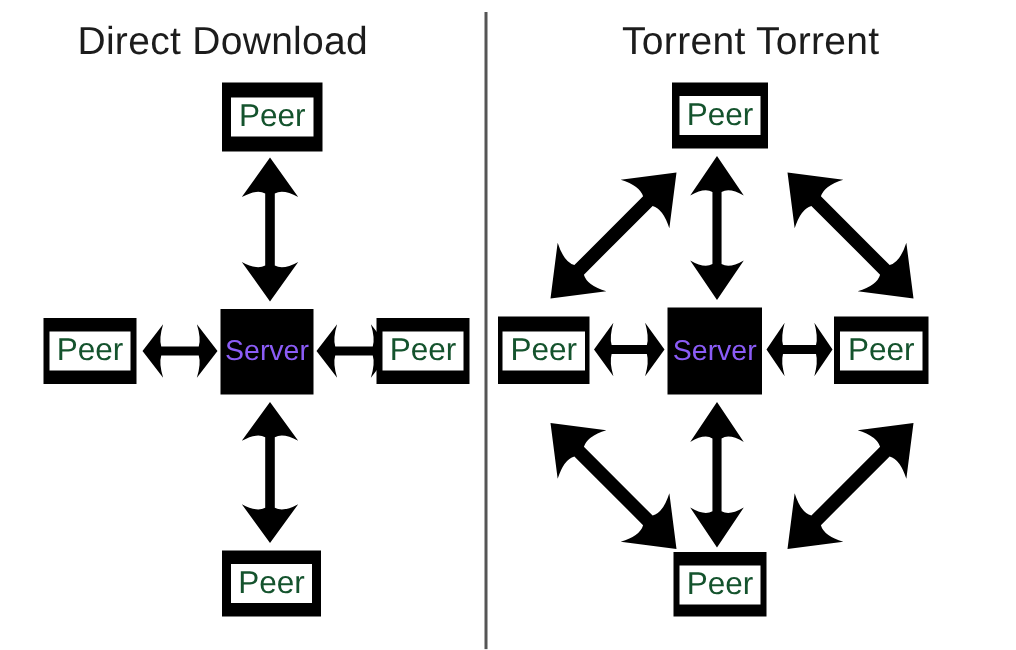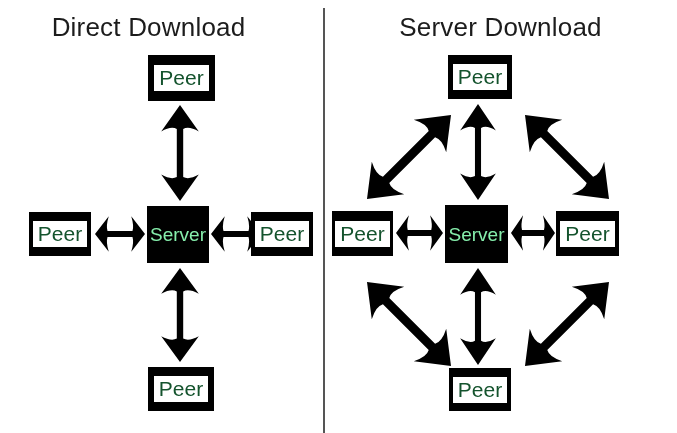--- a/index.html
+++ b/index.html
@@ -57,21 +57,21 @@
     color: #14532d;
     font-size: 21px;
     line-height: 23px;
     padding: 1px 5px 2px 5px;
     white-space: nowrap;
   }
   .node-server {
     background: #000000;
   }
   .node-server .node-label {
-    color: #86efac;
+    color: #8b5cf6;
     font-size: 19px;
     line-height: 21px;
     white-space: nowrap;
   }
 
   
   .arrow {
     position: absolute;
     z-index: 2;
     pointer-events: none;
@@ -131,21 +131,21 @@
   </div>
   <div class="arrow" style="left:160px; top:268px; width:40px; height:94px;">
     <svg width="40" height="94" viewBox="0 0 100 240" preserveAspectRatio="none">
       <path fill="#000000" d="M50 0 L97 66 Q72 52 58 60 L58 180 Q72 188 97 174 L50 240 L3 174 Q28 188 42 180 L42 60 Q28 52 3 66 Z"></path>
     </svg>
   </div>
 
   <div id="divider"></div>
 
   <div class="panel" id="panel-torrent">
-    <div class="panel-title">Server Download</div>
+    <div class="panel-title">Torrent Torrent</div>
   </div>
 
   <div class="arrow" style="left:355px; top:103px; width:108px; height:108px;">
     <svg width="108" height="108" viewBox="0 0 240 240">
       <g transform="rotate(-45 120 120)">
         <path fill="#000000" d="M-12 120 L54 69 Q40 96 48 110 L192 110 Q200 96 186 69 L252 120 L186 171 Q200 144 192 130 L48 130 Q40 144 54 171 Z"></path>
       </g>
     </svg>
   </div>
   <div class="arrow" style="left:513px; top:103px; width:108px; height:108px;">

